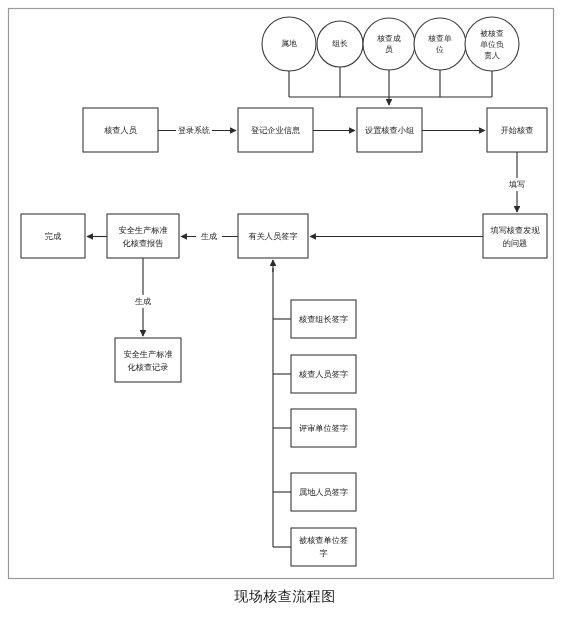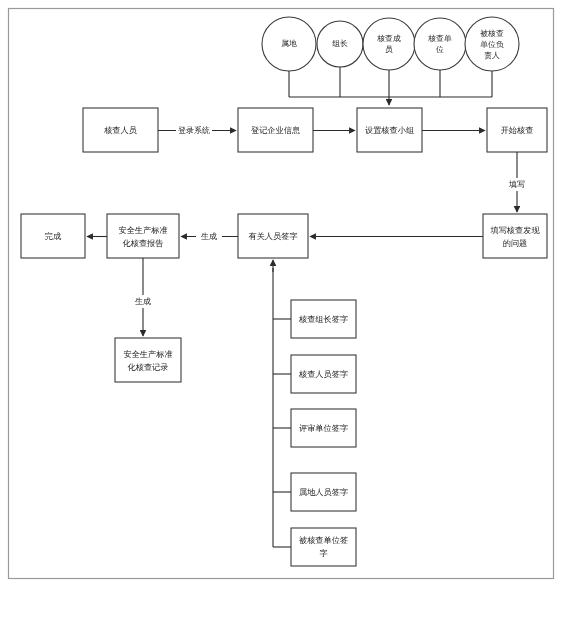--- a/index.html
+++ b/index.html
@@ -228,13 +228,14 @@
       <path class="edge-bus" d="M 273 547 L 273 268"></path>
       <path class="edge" d="M 273 272 L 273 260" marker-end="url(#arrow)"></path>
       <path class="edge-bus" d="M 273 319 L 291 319"></path>
       <path class="edge-bus" d="M 273 374 L 291 374"></path>
       <path class="edge-bus" d="M 273 428 L 291 428"></path>
       <path class="edge-bus" d="M 273 492 L 291 492"></path>
       <path class="edge-bus" d="M 273 547 L 291 547"></path>
     </g>
   </svg>
 
+  <div class="caption">现场核查流程图</div>
 </div>
 
 </body></html>

